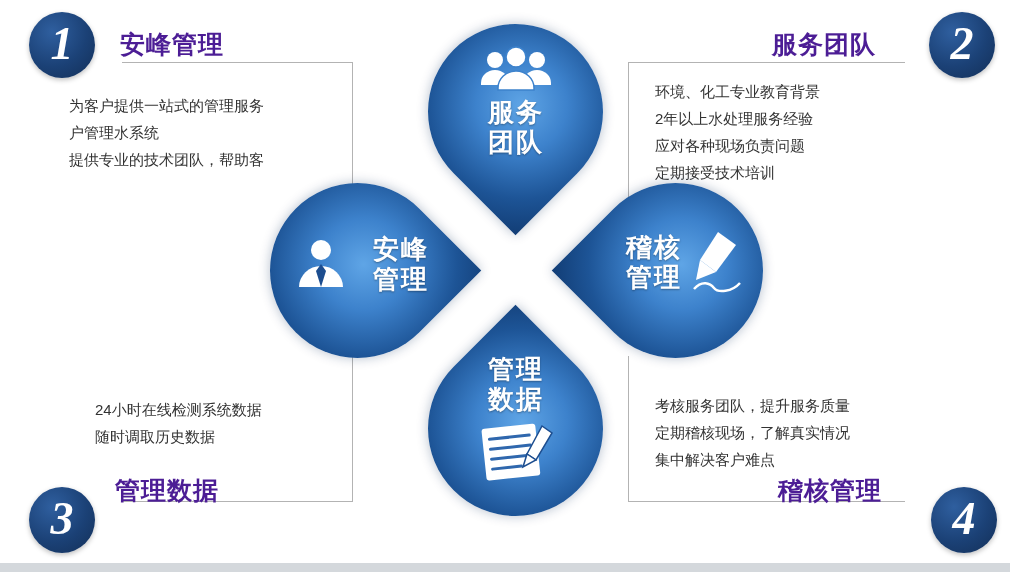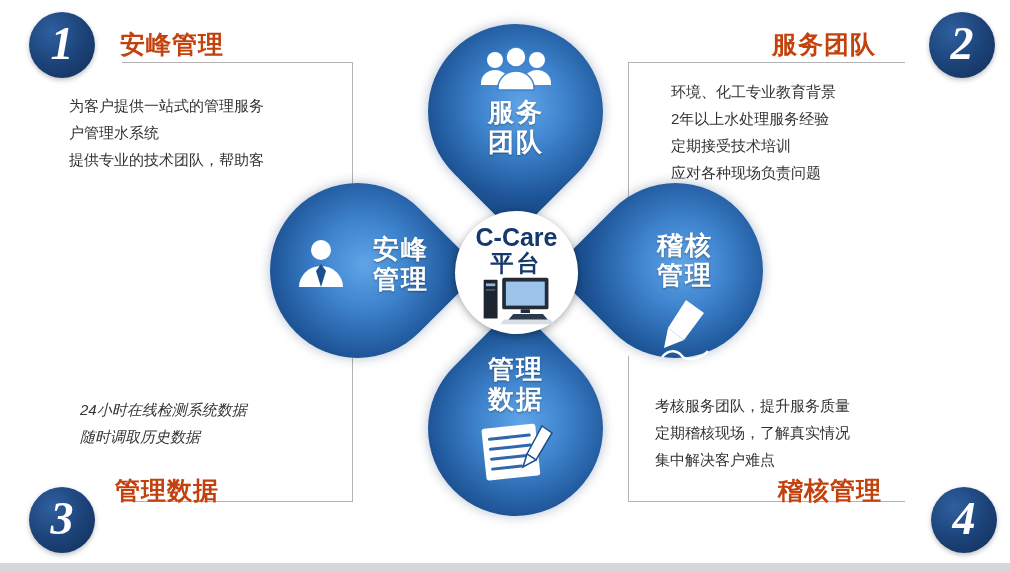--- a/index.html
+++ b/index.html
@@ -18,33 +18,33 @@
     font-size:46px; padding-bottom:4px;
     box-shadow: 0 2px 5px rgba(0,0,0,.25);
   }
   .badge-1 { left:29px;  top:12px; }
   .badge-2 { left:929px; top:12px; }
   .badge-3 { left:29px;  top:487px; }
   .badge-4 { left:931px; top:487px; }
 
   
   .heading {
-    position:absolute; font-size:25px; font-weight:bold; color:#c2410c;
+    position:absolute; font-size:25px; font-weight:bold; color:#4c1d95;
     letter-spacing:1px; white-space:nowrap;
   }
   .heading-tl { left:120px; top:28px; }
   .heading-tr { left:772px; top:28px; }
   .heading-bl { left:115px; top:474px; }
   .heading-br { left:778px; top:474px; }
 
   
   .textblock { position:absolute; font-size:15px; color:#333; line-height:27px; white-space:nowrap; }
   .tb-tl { left:69px;  top:92px; }
-  .tb-tr { left:655px; top:78px;margin-left:16px; }
-  .tb-bl { left:80px;  top:396px;font-style:italic; }
+  .tb-tr { left:655px; top:78px; }
+  .tb-bl { left:95px;  top:396px; }
   .tb-br { left:655px; top:392px; }
 
   
   .connector { position:absolute; background:#b3b3b3; }
   .c1h { left:122px; top:62px;  width:230px; height:1px; }
   .c1v { left:352px; top:62px;  width:1px;   height:126px; }
   .c2h { left:628px; top:62px;  width:277px; height:1px; }
   .c2v { left:628px; top:62px;  width:1px;   height:136px; }
   .c3v { left:352px; top:356px; width:1px;   height:146px; }
   .c3h { left:122px; top:501px; width:230px; height:1px; }
@@ -62,21 +62,21 @@
   .petal-left   { left:270px; top:183px; border-radius:50% 0 50% 50%; }
   .petal-right  { left:588px; top:183px; border-radius:50% 50% 50% 0; }
 
   
   .petal-label { color:#fff; font-weight:bold; font-size:26px; line-height:30px;
     text-align:center; text-shadow:0 1px 2px rgba(0,0,0,.35); letter-spacing:2px; }
   .pc { position:absolute; display:flex; align-items:center; justify-content:center; }
   .pc-top    { left:429px; top:46px;  width:174px; flex-direction:column; gap:5px; }
   .pc-bottom { left:429px; top:354px; width:174px; flex-direction:column; gap:6px; }
   .pc-left   { left:292px; top:234px; width:140px; flex-direction:row; gap:26px; }
-  .pc-right  { left:620px; top:230px; width:130px; flex-direction:column; gap:8px; }
+  .pc-right  { left:620px; top:230px; width:130px; gap:8px; }
 
   
   .center-circle {
     position:absolute; left:455px; top:211px; width:123px; height:123px;
     background:#ffffff; border-radius:50%;
     box-shadow: 0 2px 8px rgba(0,0,0,.35);
     display:flex; flex-direction:column; align-items:center; justify-content:center;
     padding-top:4px;
   }
   .center-title { font-size:25px; font-weight:bold; color:#15396b; line-height:26px; }
@@ -112,22 +112,22 @@
   <div class="heading heading-br">稽核管理</div>
 
   <div class="textblock tb-tl">
     <div>为客户提供一站式的管理服务</div>
     <div>户管理水系统</div>
     <div>提供专业的技术团队，帮助客</div>
   </div>
   <div class="textblock tb-tr">
     <div>环境、化工专业教育背景</div>
     <div>2年以上水处理服务经验</div>
+    <div>应对各种现场负责问题</div>
     <div>定期接受技术培训</div>
-    <div>应对各种现场负责问题</div>
   </div>
   <div class="textblock tb-bl">
     <div>24小时在线检测系统数据</div>
     <div>随时调取历史数据</div>
   </div>
   <div class="textblock tb-br">
     <div>考核服务团队，提升服务质量</div>
     <div>定期稽核现场，了解真实情况</div>
     <div>集中解决客户难点</div>
   </div>
@@ -199,30 +199,16 @@
           <line x1="15" y1="47" x2="44" y2="47"></line>
         </g>
       </g>
       <g fill="#ffffff" stroke="#1c4d8f" stroke-width="1.5">
         <path d="M66 6 L76 13 L60 40 L51 34 Z"></path>
         <path d="M51 34 L60 40 L47 47 Z"></path>
       </g>
     </svg>
   </div>
 
-  <div class="center-circle">
-    <div class="center-title">C-Care</div>
-    <div class="center-sub">平台</div>
-    <svg class="icon" width="80" height="50" viewBox="0 0 84 54">
-      <rect x="6" y="4" width="15" height="42" rx="1" fill="#1d2530"></rect>
-      <rect x="8.5" y="8" width="10" height="3" fill="#8fb6da"></rect>
-      <rect x="8.5" y="14" width="10" height="2" fill="#47566a"></rect>
-      <rect x="26" y="2" width="50" height="34" rx="2" fill="#222b38"></rect>
-      <rect x="30" y="6" width="42" height="26" fill="#9cc3e8"></rect>
-      <rect x="46" y="36" width="10" height="4" fill="#222b38"></rect>
-      <path d="M32 48 L76 48 L70 41 L38 41 Z" fill="#2c3a4c"></path>
-      <path d="M24 52 L82 52 L78 47 L28 47 Z" fill="#d9dee4"></path>
-    </svg>
-  </div>
 
   <div class="bottom-bar"></div>
 
 </div>
 
 </body></html>

